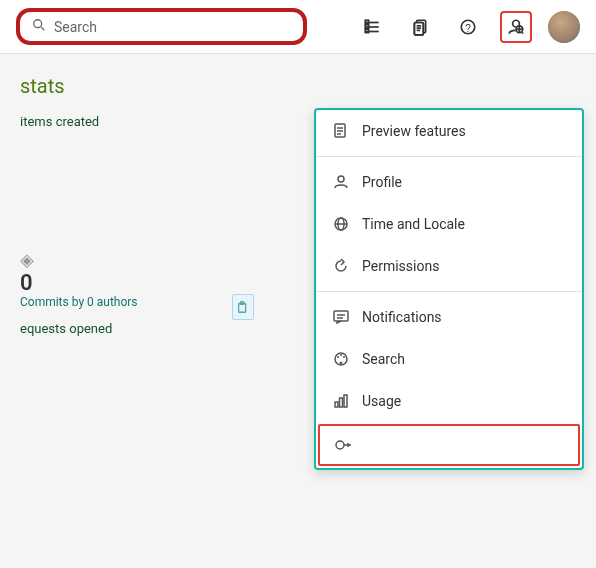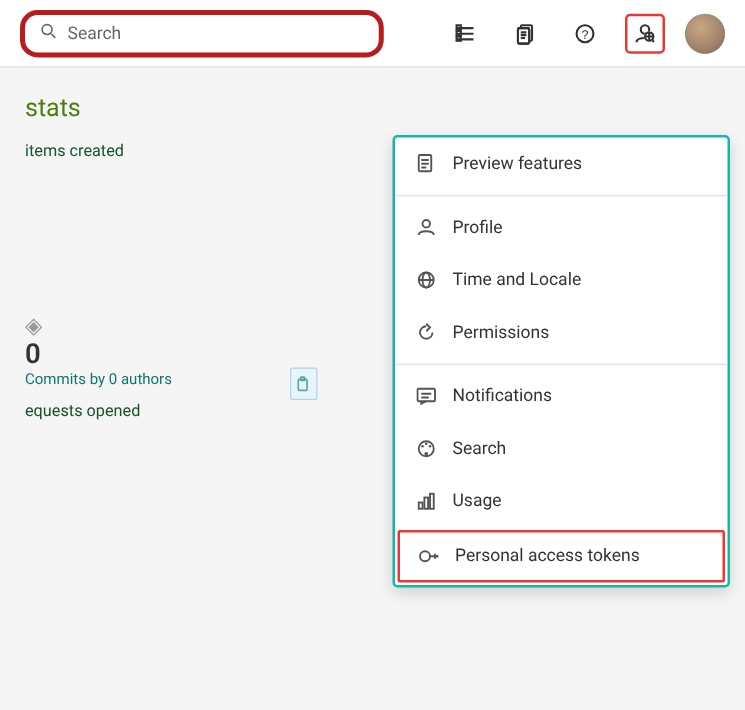--- a/index.html
+++ b/index.html
@@ -368,18 +368,17 @@
 
     <div class="menu-item highlighted" style="border:2px solid #e53935; border-radius:2px; margin:2px; width:calc(100% - 4px); padding: 10px 14px;">
       <span class="menu-icon">
         <svg viewBox="0 0 16 16">
           <circle cx="5" cy="8" r="4"></circle>
           <line x1="9" y1="8" x2="15" y2="8"></line>
           <line x1="13" y1="6" x2="13" y2="10"></line>
           <line x1="15" y1="7" x2="15" y2="9"></line>
         </svg>
       </span>
-      <span>Personal access tokens</span>
     </div>
 
 
   </div>
 </div>
 
 </body></html>

